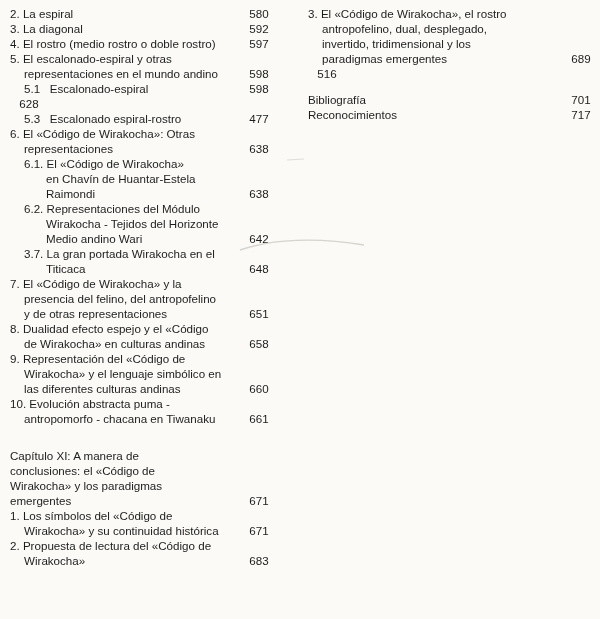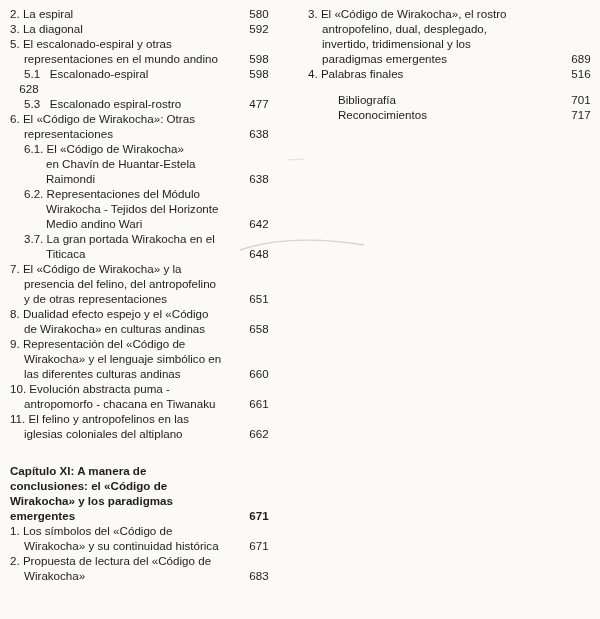--- a/index.html
+++ b/index.html
@@ -36,29 +36,28 @@
     white-space: pre-wrap;
   }
   .level0 .entry-text {
     padding-left: 14px;
     text-indent: -14px;
   }
   .level1 .entry-text {
     padding-left: 36px;
     text-indent: -22px;
   }
-  .entry.heading { font-weight: bold; }
+  .entry.heading { font-weight: normal; }
   .entry.heading .entry-text {
     padding-left: 0;
     text-indent: 0;
   }
   .entry.plain .entry-text {
     padding-left: 0;
     text-indent: 0;
-    margin-left: 30px;
   }
   .entry-page {
     margin-left: 6px;
     min-width: 26px;
     text-align: center;
     flex: none;
   }
   .gap-lg { margin-top: 22px; }
   .gap-sm { margin-top: 11px; }
   .artifact {
@@ -71,20 +70,24 @@
 
 <div class="page">
   <div class="col col-left" id="col-0">
       <div class="entry level0">
         <div class="entry-text">2. La espiral</div>
         <div class="entry-page">580</div>
       </div>
       <div class="entry level0">
         <div class="entry-text">3. La diagonal</div>
         <div class="entry-page">592</div>
+      </div>
+      <div class="entry level0">
+        <div class="entry-text">4. El rostro (medio rostro o doble rostro)</div>
+        <div class="entry-page">597</div>
       </div>
       <div class="entry level0">
         <div class="entry-text">5. El escalonado-espiral y otras
 representaciones en el mundo andino</div>
         <div class="entry-page">598</div>
       </div>
       <div class="entry level1">
         <div class="entry-text">5.1   Escalonado-espiral</div>
         <div class="entry-page">598</div>
       </div>
@@ -132,25 +135,20 @@
         <div class="entry-text">9. Representación del «Código de
 Wirakocha» y el lenguaje simbólico en
 las diferentes culturas andinas</div>
         <div class="entry-page">660</div>
       </div>
       <div class="entry level0">
         <div class="entry-text">10. Evolución abstracta puma -
 antropomorfo - chacana en Tiwanaku</div>
         <div class="entry-page">661</div>
       </div>
-      <div class="entry level0">
-        <div class="entry-text">11. El felino y antropofelinos en las
-iglesias coloniales del altiplano</div>
-        <div class="entry-page">662</div>
-      </div>
       <div class="entry level0 heading gap-lg">
         <div class="entry-text">Capítulo XI: A manera de
 conclusiones: el «Código de
 Wirakocha» y los paradigmas
 emergentes</div>
         <div class="entry-page">671</div>
       </div>
       <div class="entry level0">
         <div class="entry-text">1. Los símbolos del «Código de
 Wirakocha» y su continuidad histórica</div>
@@ -164,21 +162,20 @@
     </div>
   <div class="col col-right" id="col-1">
       <div class="entry level0">
         <div class="entry-text">3. El «Código de Wirakocha», el rostro
 antropofelino, dual, desplegado,
 invertido, tridimensional y los
 paradigmas emergentes</div>
         <div class="entry-page">689</div>
       </div>
       <div class="entry level0">
-        <div class="entry-text">4. Palabras finales</div>
         <div class="entry-page">516</div>
       </div>
       <div class="entry level0 plain gap-sm">
         <div class="entry-text">Bibliografía</div>
         <div class="entry-page">701</div>
       </div>
       <div class="entry level0 plain">
         <div class="entry-text">Reconocimientos</div>
         <div class="entry-page">717</div>
       </div>

